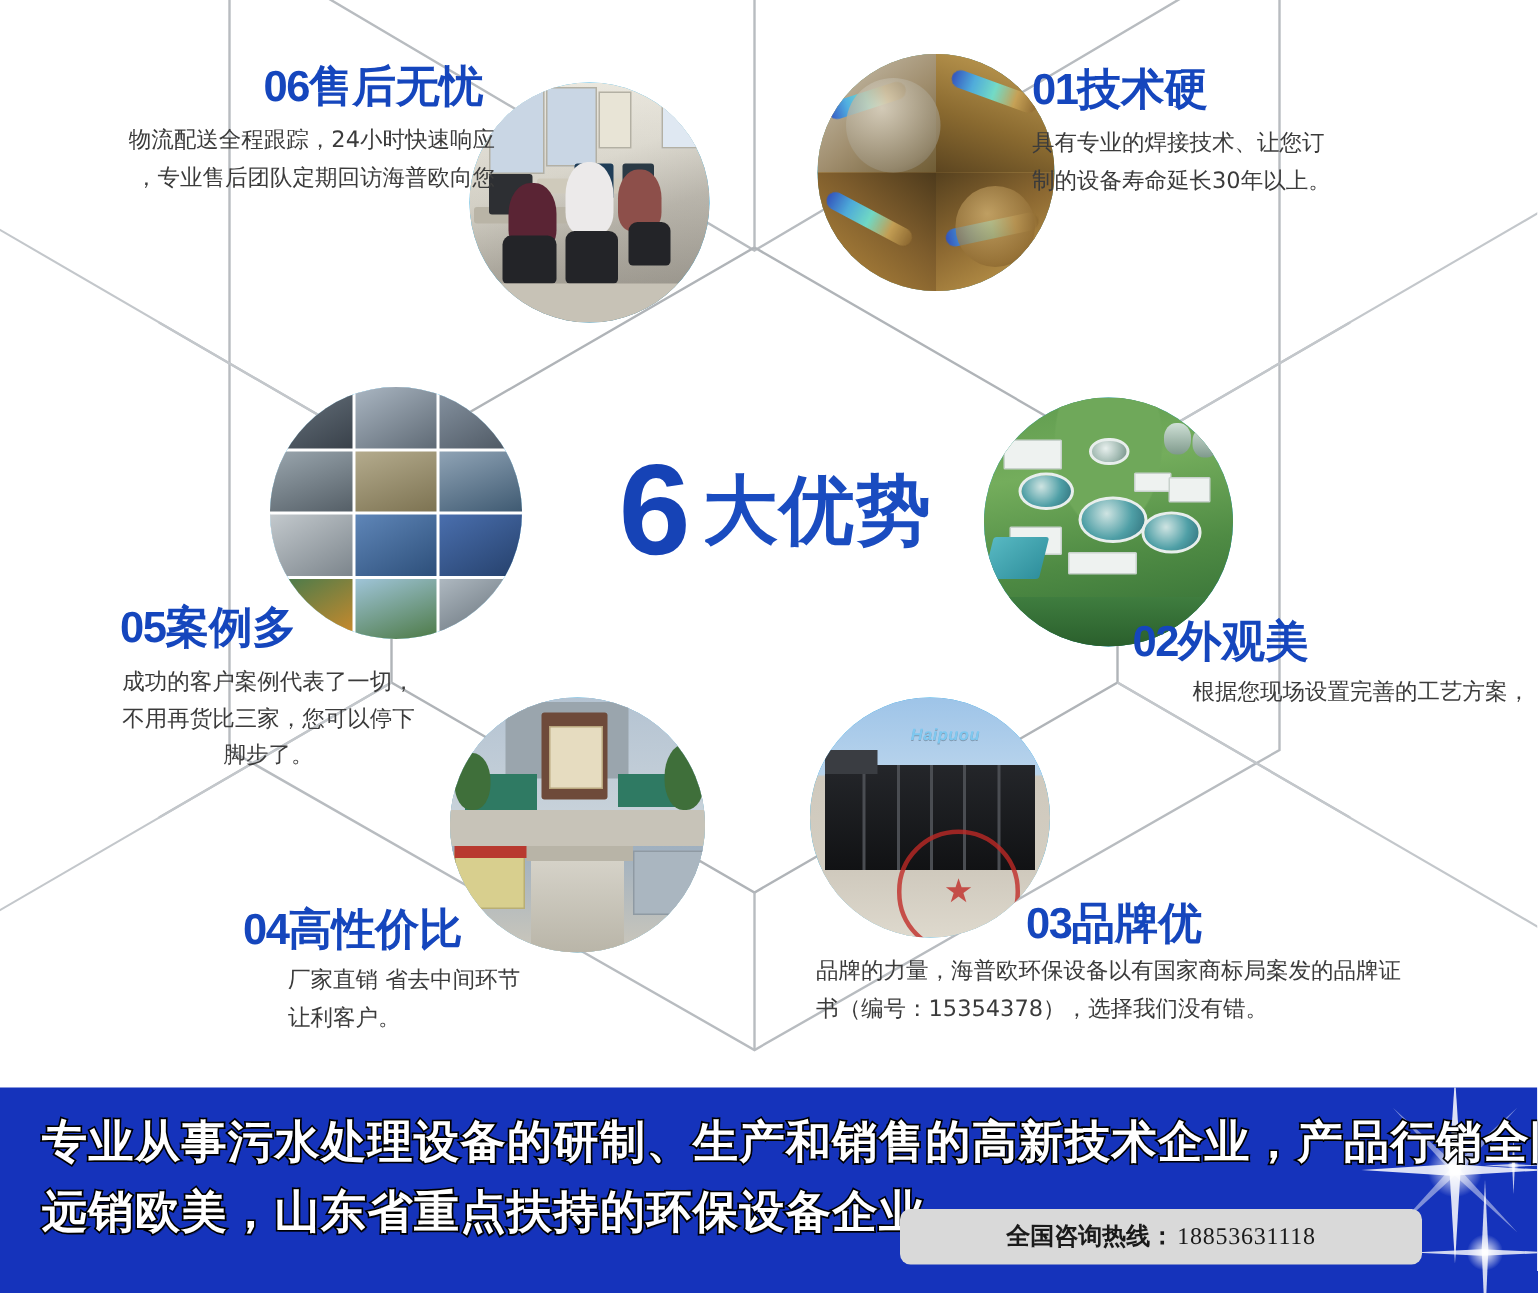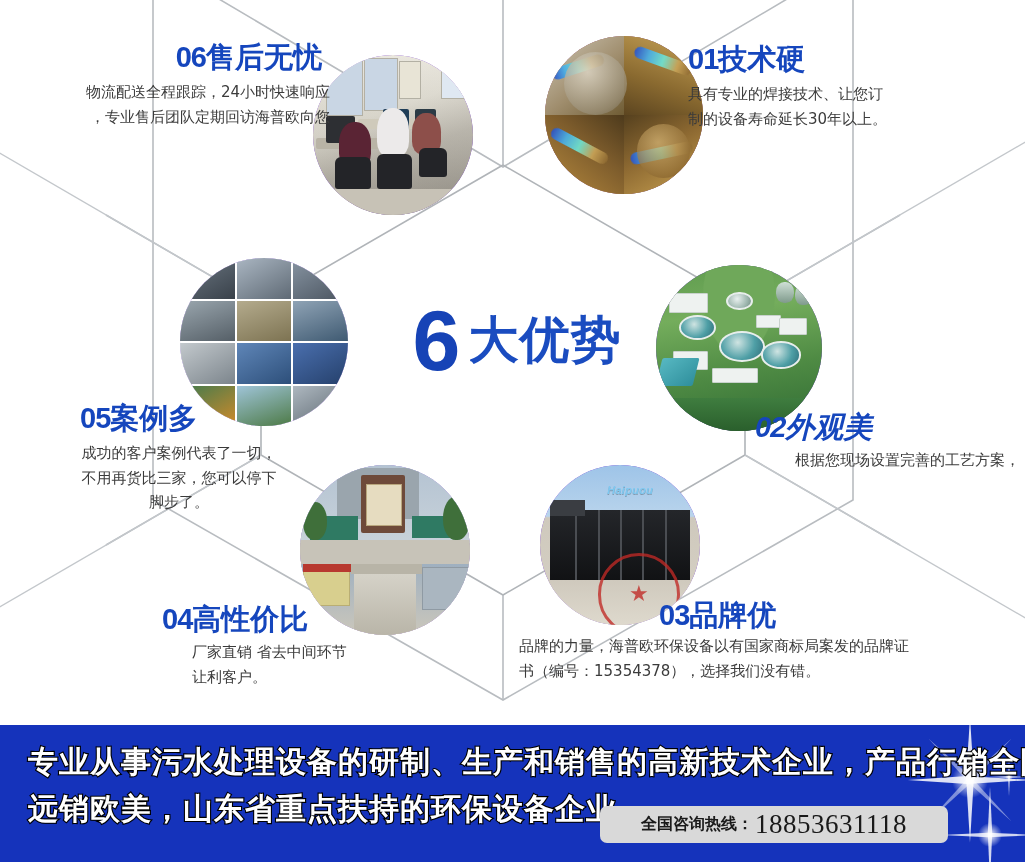--- a/index.html
+++ b/index.html
@@ -24,21 +24,21 @@
   }
   .center-txt{
     font-size:50px;font-weight:bold;color:#1a4cc0;line-height:1;
     margin-left:10px;letter-spacing:1px;
     font-family:"DejaVu Sans","Liberation Sans",sans-serif;
   }
 
   
   .photo{
     position:absolute;border-radius:50%;overflow:hidden;
-    background:#6d28d9;
+    background:#0ea5e9;
   }
   .photo .inner{position:absolute;inset:0;}
 
   
   #ph-06{left:313px;top:55px;width:160px;height:160px;}
   #ph-06 .inner{
     background:
       linear-gradient(180deg,rgba(255,255,255,.28),rgba(0,0,0,.12)),
       linear-gradient(160deg,#e6e2d6 0%,#dcd8cb 38%,#b9b4a8 60%,#9f9a90 100%);
   }
@@ -125,32 +125,32 @@
 
   #b06{left:10px;top:42px;width:320px;}
   #b06 .heading{text-align:right;padding-right:8px;}
   #b06 .body{text-align:right;margin-top:6px;}
 
   #b01{left:688px;top:44px;width:330px;}
   #b01 .heading{text-align:left;}
   #b01 .body{text-align:left;margin-top:6px;width:250px;}
 
   #b02{left:700px;top:412px;width:320px;}
-  #b02 .heading{text-align:left;padding-left:55px;font-style:italic;}
+  #b02 .heading{text-align:left;padding-left:55px;}
   #b02 .body{text-align:right;margin-top:4px;}
 
   #b05{left:22px;top:403px;width:290px;}
   #b05 .heading{text-align:left;padding-left:58px;}
   #b05 .body{text-align:center;margin-top:6px;padding-left:24px;}
 
   #b04{left:120px;top:604px;width:330px;}
   #b04 .heading{text-align:left;padding-left:42px;}
   #b04 .body{text-align:left;margin-top:4px;padding-left:72px;}
 
-  #b03{left:519px;top:600px;width:420px;}
+  #b03{left:544px;top:600px;width:420px;}
   #b03 .heading{text-align:left;padding-left:140px;}
   #b03 .body{text-align:left;margin-top:2px;}
 
   
   #banner{
     position:absolute;left:0;top:725px;width:1025px;height:137px;
     background:#1533bb;overflow:hidden;
   }
   .spark{position:absolute;pointer-events:none;}
   .banner-text{
@@ -168,21 +168,21 @@
     position:absolute;left:600px;top:806px;width:348px;height:37px;
     background:#d9d9d9;border-radius:7px;
     display:flex;align-items:center;justify-content:center;
   }
   #hotline .hl{
     color:#1a1a1a;font-size:16px;font-weight:bold;white-space:nowrap;
     font-family:"DejaVu Sans","Liberation Sans",sans-serif;
   }
   #hotline .num{
     font-family:"Liberation Serif","DejaVu Serif",serif;
-    font-weight:normal;font-size:27px;margin-left:2px;letter-spacing:.5px;
+    font-weight:normal;font-size:16px;margin-left:2px;letter-spacing:.5px;
   }
 </style>
 </head>
 <body>
 
 <div id="stage">
 
   <svg id="hexlayer" viewBox="0 0 1025 730" preserveAspectRatio="none">
 
     <polygon points="503,167 853,-40 853,500 503,700 153,500 153,-40" fill="none" stroke="#b8bcc0" stroke-width="1.6"></polygon>

